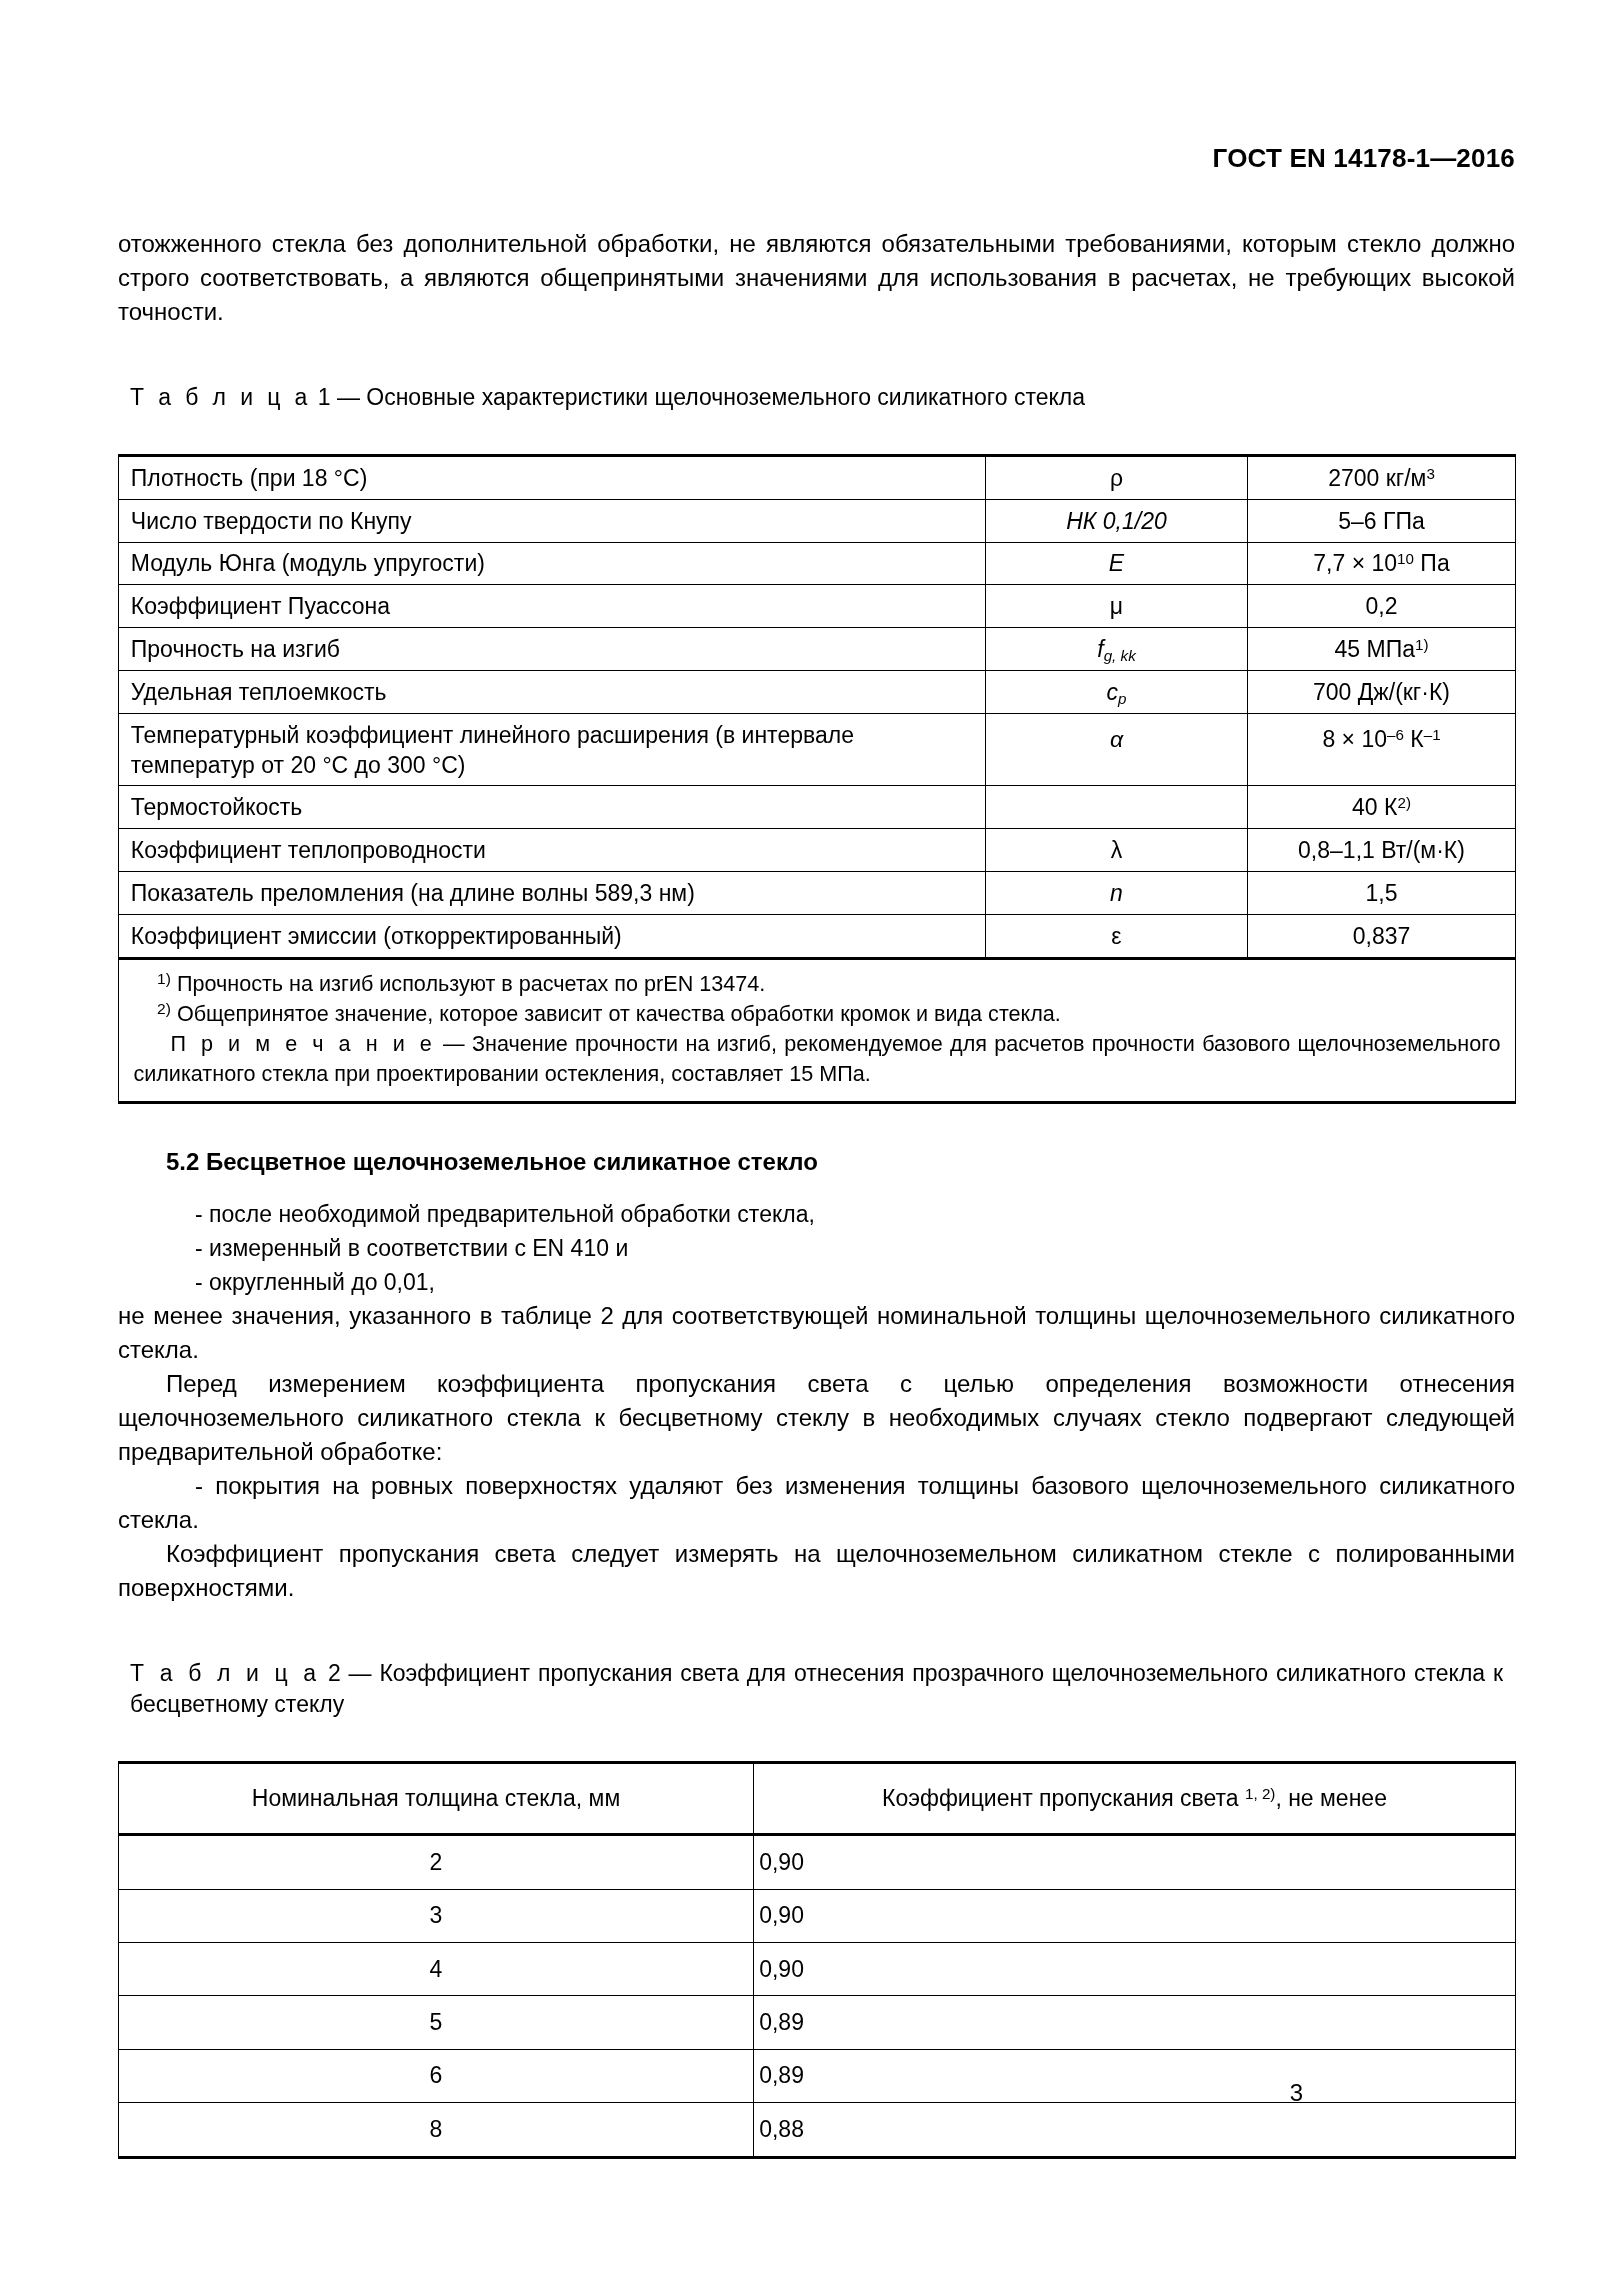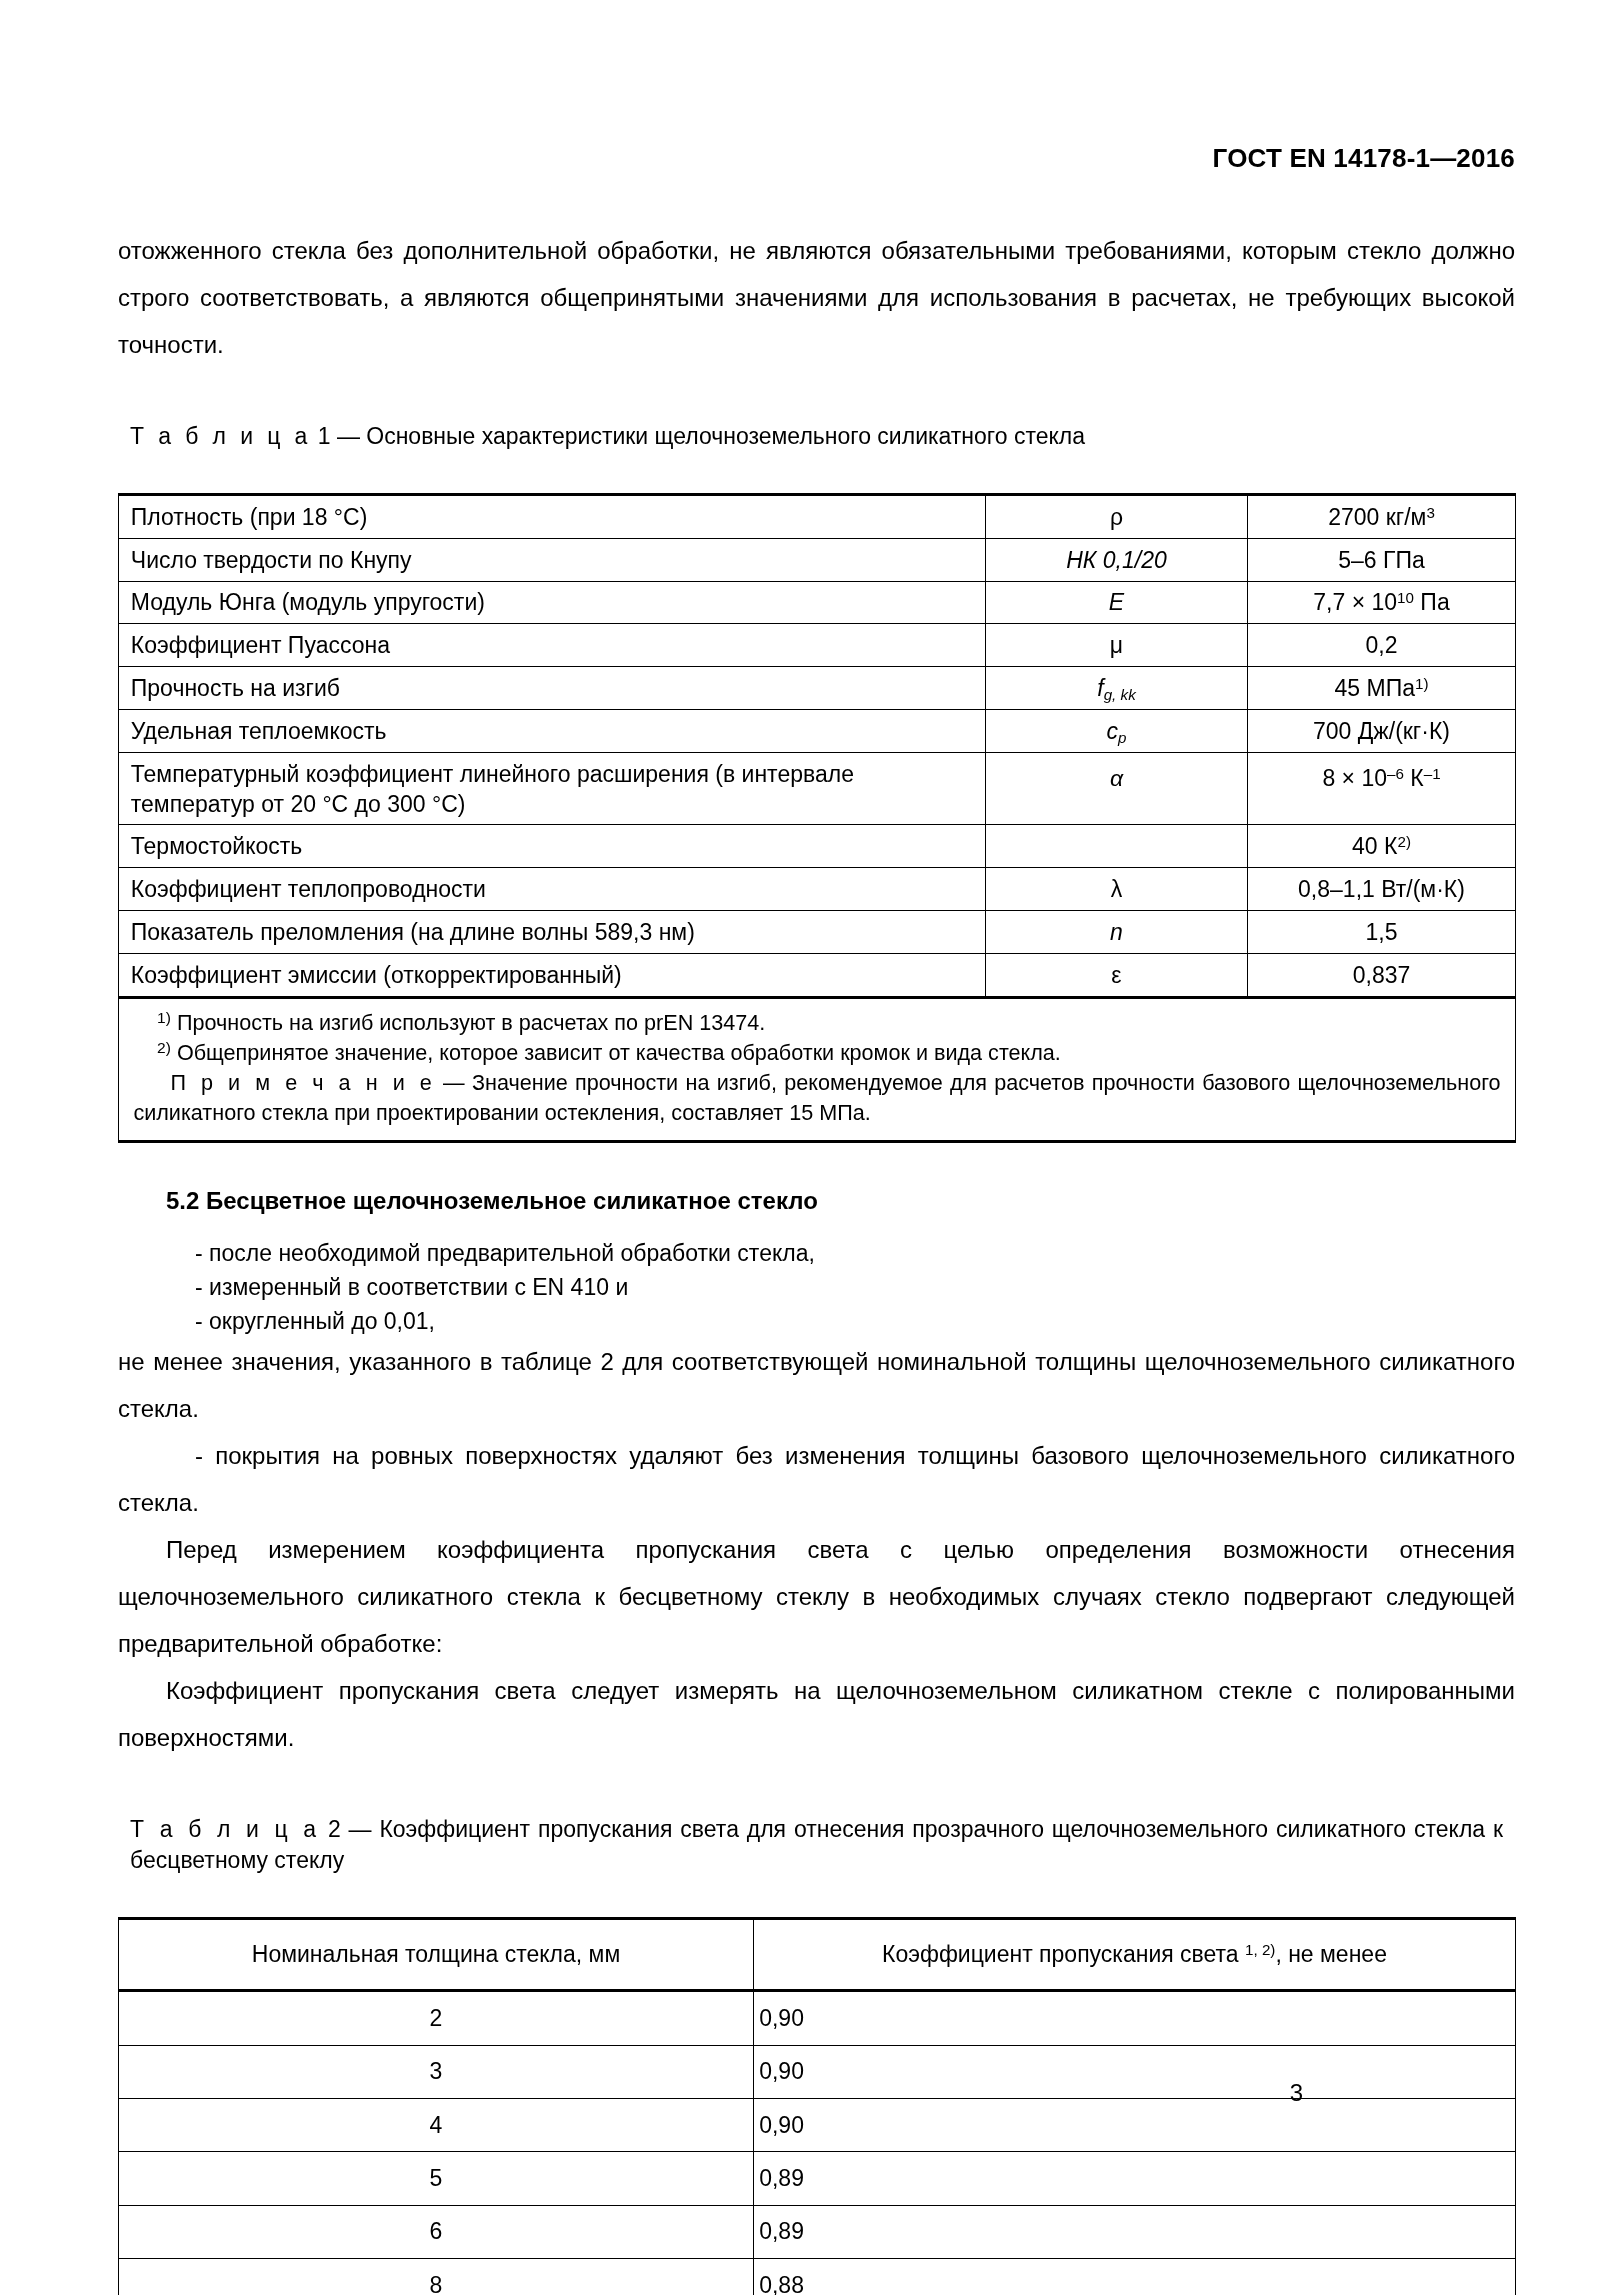--- a/index.html
+++ b/index.html
@@ -29,21 +29,21 @@
     font-size:26px;
     font-weight:bold;
     letter-spacing:0.2px;
     line-height:1;
     margin:0 0 56px 0;
   }
 
   
   .para {
     font-size:24px;
-    line-height:47px;
+    line-height:34px;
     text-align:justify;
     margin:0;
     hyphens:none;
   }
   .para.indent { text-indent:48px; }
   .para.noindent { text-indent:0; }
   .dashitem {
     font-size:23px;
     line-height:34px;
     margin:0;
@@ -253,22 +253,22 @@
       <span>5.2</span>
       <span>Бесцветное щелочноземельное силикатное стекло</span>
     </p>
 
     <div class="gap-s"></div>
 
     <p class="dashitem">- после необходимой предварительной обработки стекла,</p>
     <p class="dashitem">- измеренный в соответствии с EN 410 и</p>
     <p class="dashitem">- округленный до 0,01,</p>
     <p class="para noindent">не менее значения, указанного в таблице 2 для соответствующей номинальной толщины щелочноземельного силикатного стекла.</p>
+    <p class="para indent">Перед измерением коэффициента пропускания света с целью определения возможности отнесения щелочноземельного силикатного стекла к бесцветному стеклу в необходимых случаях стекло подвергают следующей предварительной обработке:</p>
     <p class="para" style="text-indent:77px">- покрытия на ровных поверхностях удаляют без изменения толщины базового щелочноземельного силикатного стекла.</p>
-    <p class="para indent">Перед измерением коэффициента пропускания света с целью определения возможности отнесения щелочноземельного силикатного стекла к бесцветному стеклу в необходимых случаях стекло подвергают следующей предварительной обработке:</p>
     <p class="para indent">Коэффициент пропускания света следует измерять на щелочноземельном силикатном стекле с полированными поверхностями.</p>
 
     <div class="gap-l"></div>
 
     <p class="tcaption">
       <span class="spaced">Т а б л и ц а</span>
       <span>2</span>
       <span>— Коэффициент пропускания света для отнесения прозрачного щелочноземельного силикатного стекла к бесцветному стеклу</span>
     </p>
 

